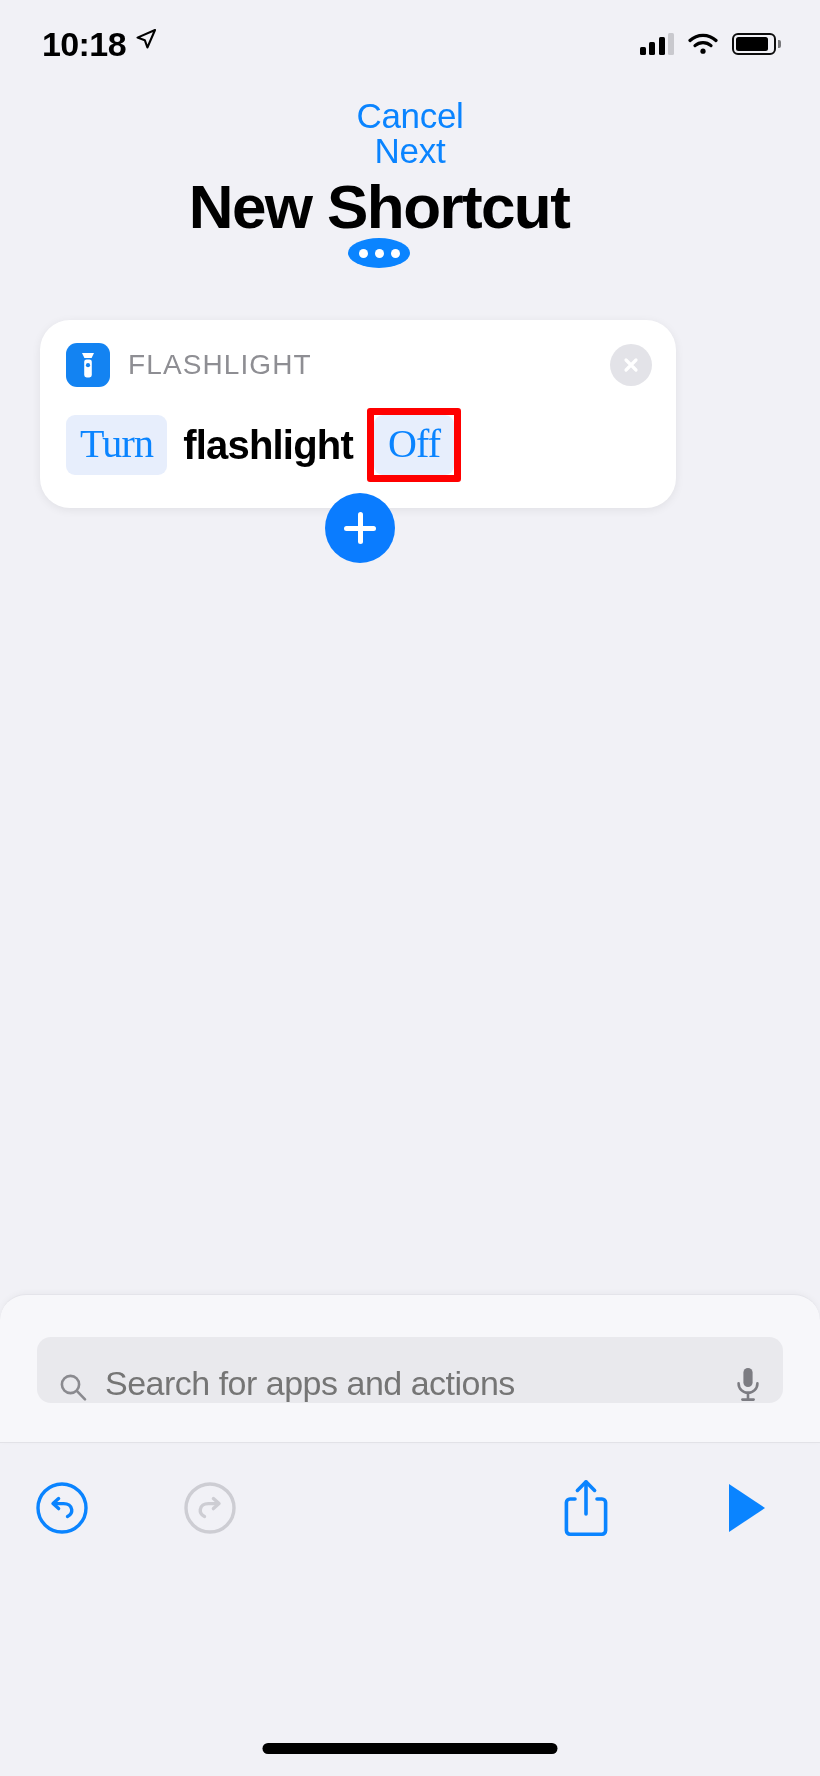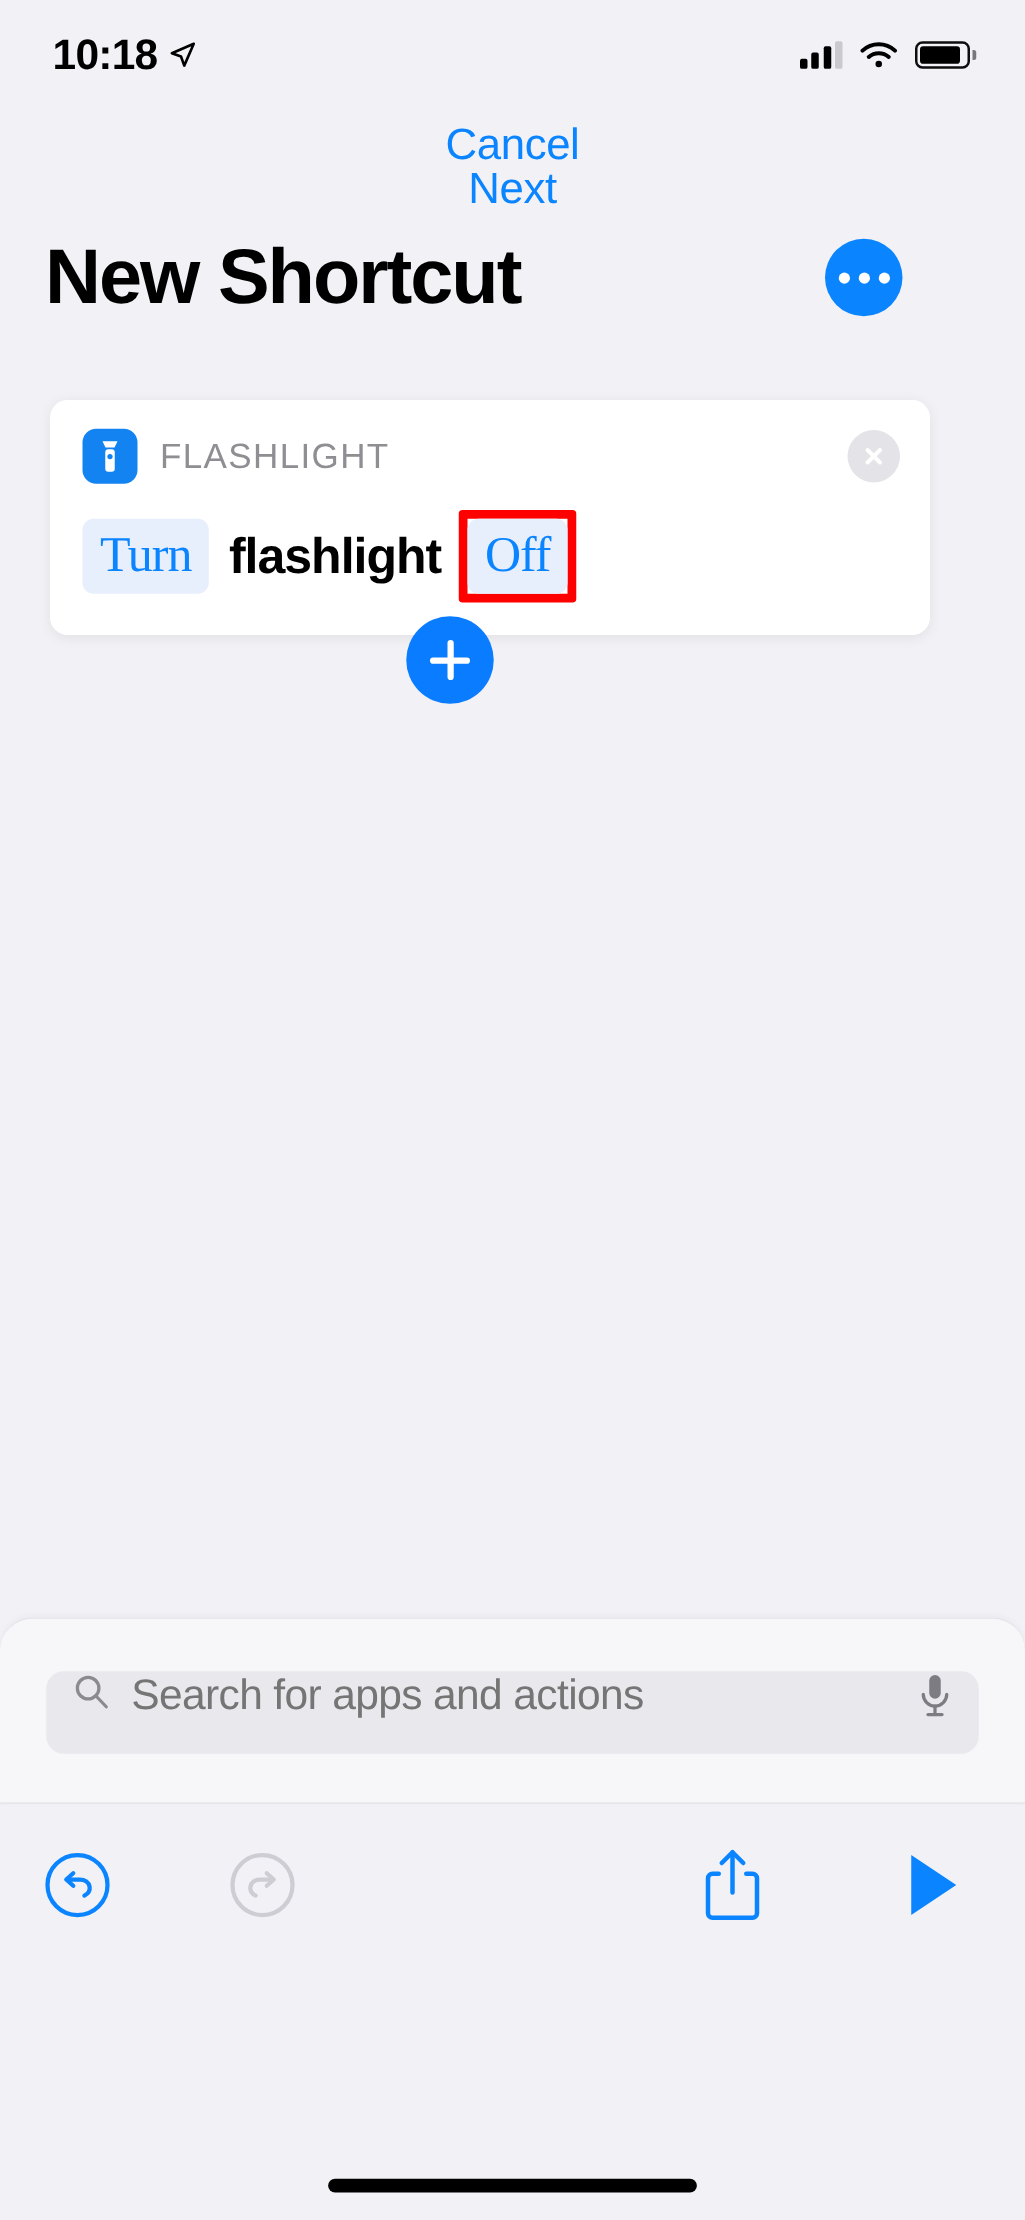--- a/index.html
+++ b/index.html
@@ -15,21 +15,21 @@
     width:820px; height:1776px;
     background:#f1f1f6;
   }
 
   
   .statusbar {
     position:absolute; top:0; left:0; width:820px; height:88px;
     display:flex; align-items:center; justify-content:space-between;
     padding:0 44px 0 42px;
   }
-  .sb-left { display:flex; align-items:center; gap:8px; }
+  .sb-left { display:flex; gap:8px; }
   .sb-time {
     font-size:34px; font-weight:700; color:#000;
     letter-spacing:-0.6px; line-height:1;
   }
   .sb-loc { width:24px; height:24px; display:block; }
   .sb-right { display:flex; align-items:center; gap:14px; }
   .sb-cell { display:flex; align-items:flex-end; gap:3.5px; height:22px; }
   .sb-cell i { display:block; width:6px; background:#000; border-radius:1.5px; }
   .sb-cell i:nth-child(1){ height:8px; }
   .sb-cell i:nth-child(2){ height:13px; }
@@ -61,38 +61,39 @@
     font-size:35px; color:#0a84ff; letter-spacing:-0.3px;
     background:none; border:none; font-family:inherit; cursor:pointer;
     line-height:1;
   }
 
   
   .titlerow {
     position:absolute; top:176px; left:0; width:758px; height:92px;
     display:flex; align-items:center; justify-content:space-between;
     padding:0 36px 0 36px;
+    flex-direction:column;
   }
   .bigtitle {
     font-size:62px; font-weight:700; color:#000;
     letter-spacing:-1.6px; line-height:1;
   }
   .more-btn {
     width:62px; height:62px; border-radius:50%;
     background:#0a84ff; border:none; cursor:pointer;
     display:flex; align-items:center; justify-content:center; gap:7px;
   }
   .more-btn span {
     width:9px; height:9px; border-radius:50%; background:#fff; display:block;
   }
 
   
   .card {
     position:absolute; top:320px; left:40px;
-    width:704px; border-radius:14px; background:#fff;
+    width:636px; border-radius:30px; background:#fff;
     box-shadow:0 2px 10px rgba(0,0,0,.07);
     padding:24px 26px 26px 26px;
   }
   .card-head {
     display:flex; align-items:center; position:relative; height:42px;
   }
   .app-icon {
     width:44px; height:44px; border-radius:11px; background:#1383f2;
     display:flex; align-items:center; justify-content:center; flex:0 0 auto;
   }
@@ -146,21 +147,21 @@
   }
   .search-sheet {
     position:absolute; top:0; left:0; width:820px; height:148px;
     background:#f7f7fa; border-radius:26px 26px 0 0;
     border-top:1px solid #e4e4ea;
     box-shadow:0 -1px 6px rgba(0,0,0,.04);
   }
   .searchbar {
     position:absolute; top:42px; left:37px; width:746px; height:66px;
     background:#e9e9ed; border-radius:14px;
-    display:flex; align-items:flex-start; padding:0 20px;
+    display:flex; align-items:flex-end; padding:0 20px;
   }
   .search-icon { flex:0 0 auto; display:block; }
   .search-text {
     margin-left:16px; font-size:34px; color:#8a8a8f;
     letter-spacing:-0.5px; flex:1 1 auto;
     background:none; border:none; font-family:inherit; outline:none;
   }
   .mic-icon { flex:0 0 auto; display:block; }
 
   .toolbar {

